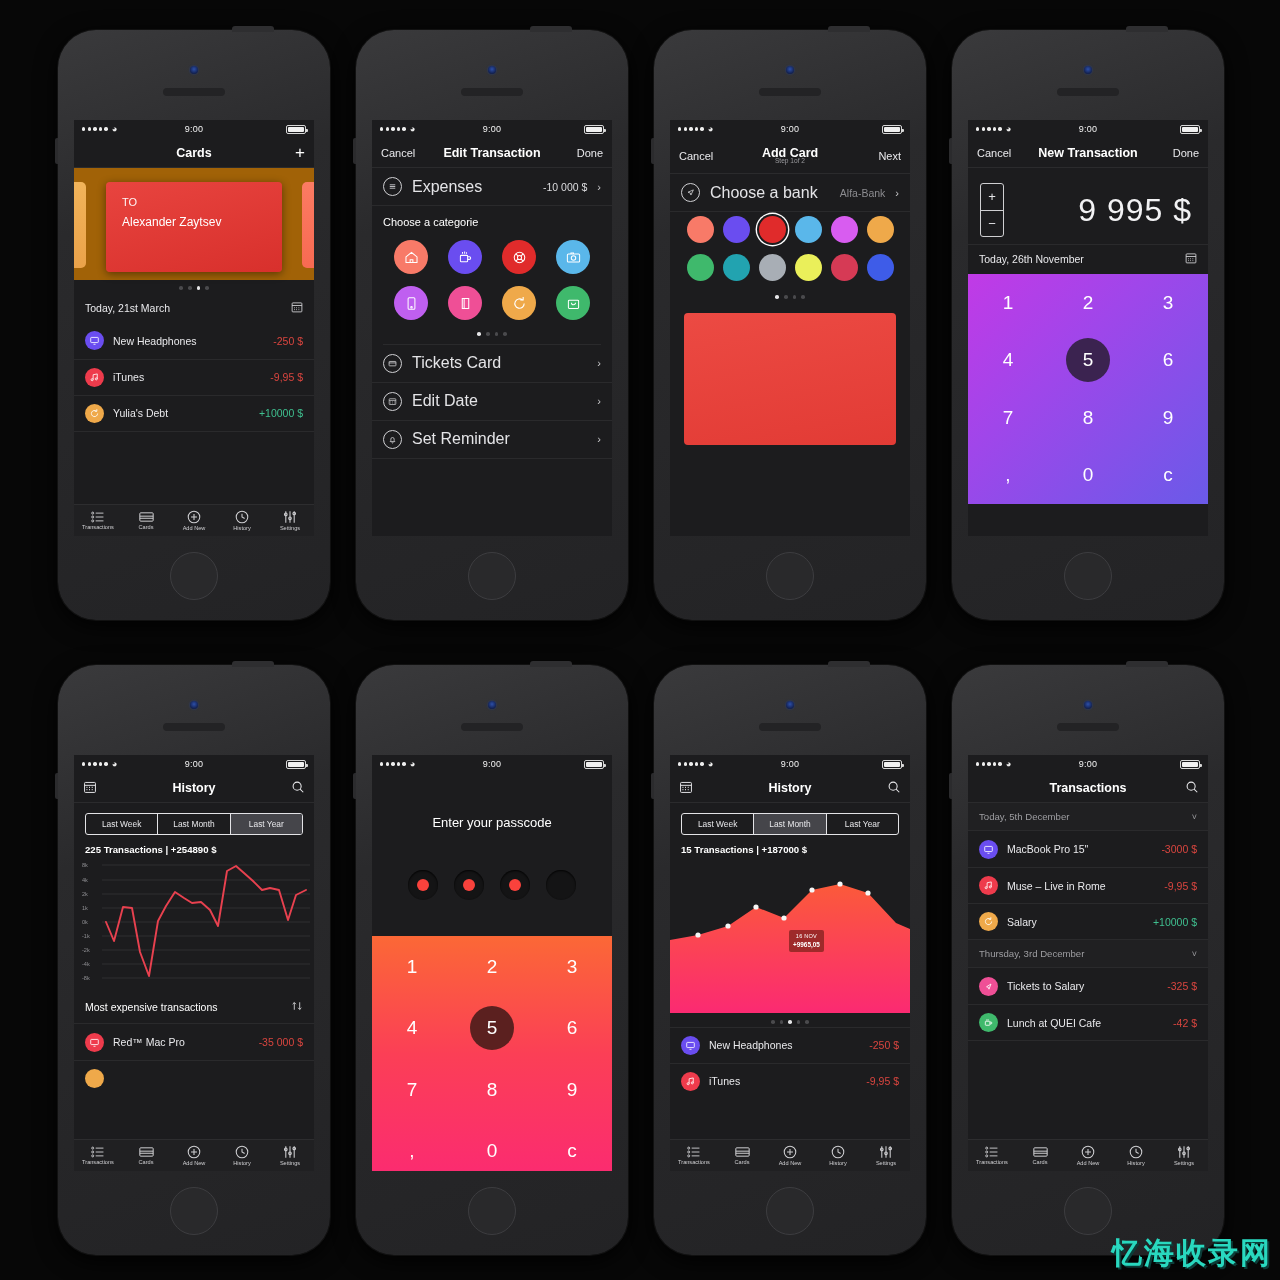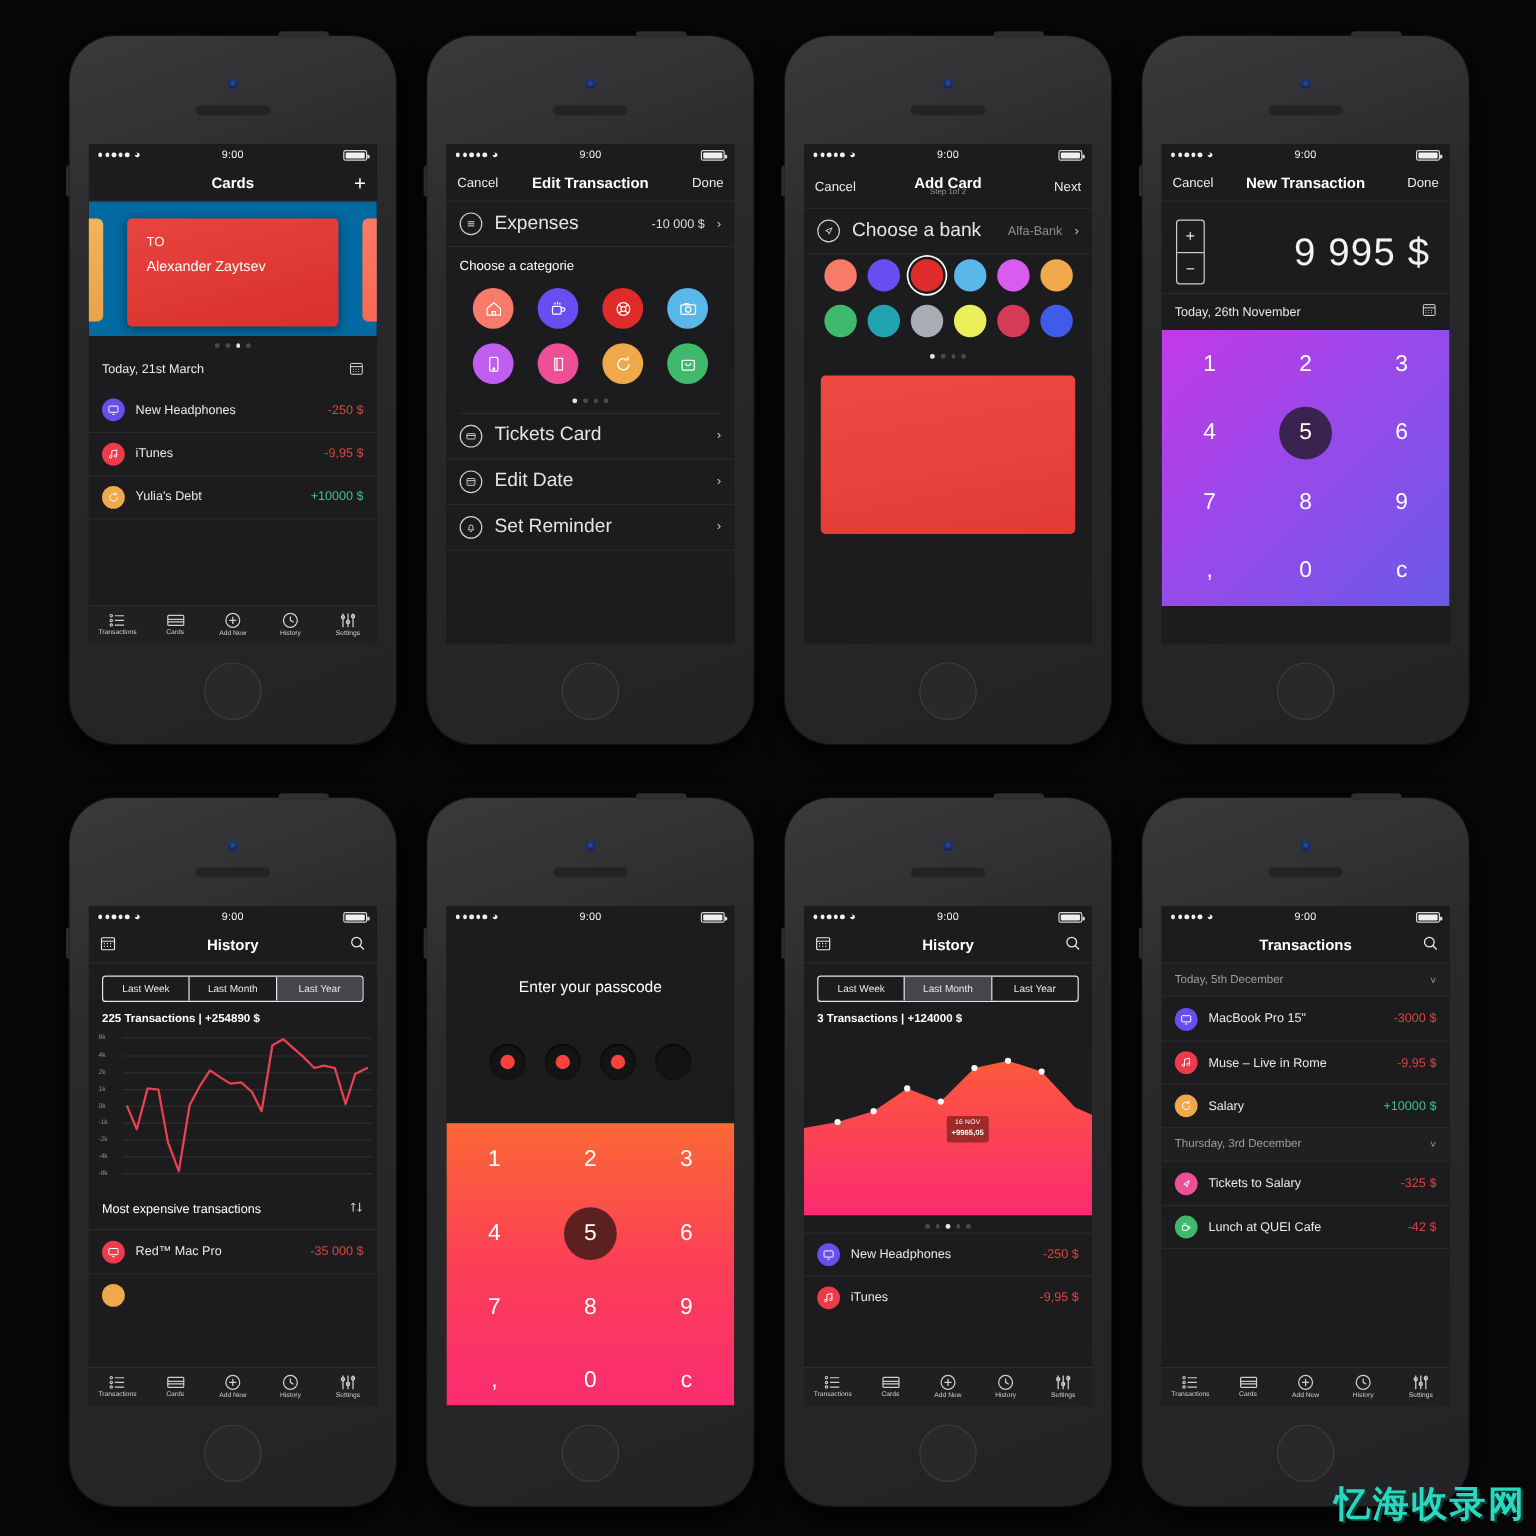--- a/index.html
+++ b/index.html
@@ -63,21 +63,21 @@
   .nav-side.right{margin-left:auto;}
   .nav-plus{margin-left:auto;color:#fff;font-size:17px;line-height:1;font-weight:300;}
   .navbar.tall{height:36px;}
 
   
   .body{background:#1c1c1e;height:100%;}
   .sectionlabel{color:#fff;font-size:11px;padding:10px 11px 8px;}
 
   
   .cardstrip{position:relative;height:112px;display:flex;align-items:center;
-    justify-content:center;background:#0369a1;padding-top:6px;}
+    justify-content:center;background:#a16207;padding-top:6px;}
   .cardstrip .side{position:absolute;top:14px;width:16px;height:86px;border-radius:5px;}
   .cardstrip .side.l{left:-4px;background:linear-gradient(180deg,#f2b45a,#eaa24a);}
   .cardstrip .side.r{right:-4px;background:linear-gradient(180deg,#fb7b63,#f86a52);}
   .bigcard{width:176px;height:90px;border-radius:4px;
     background:linear-gradient(165deg,#e8443f 0%,#d8302c 100%);
     padding:14px 16px;color:#fff;box-shadow:0 2px 8px rgba(0,0,0,.45);}
   .bigcard .to{font-size:11px;opacity:.95;margin-bottom:7px;}
   .bigcard .nm{font-size:12px;}
   .pager{display:flex;gap:5px;justify-content:center;padding:6px 0 4px;}
   .pager i{width:3.6px;height:3.6px;border-radius:50%;background:#4a4a4d;display:block;}
@@ -800,21 +800,21 @@
               <path d="M10.4 10.4 14 14"></path>
             </svg>
         </span>
       </div>
       <div class="body">
         <div class="seg">
           <div>Last Week</div>
           <div class="on">Last Month</div>
           <div>Last Year</div>
         </div>
-        <div class="sumline">3 Transactions | +124000 $</div>
+        <div class="sumline">15 Transactions | +187000 $</div>
         <div class="areawrap">
           <svg width="240" height="150" viewBox="0 0 240 150">
             <defs>
               <linearGradient id="ag" x1="0" y1="0" x2="0" y2="1">
                 <stop offset="0%" stop-color="#fb5a3a"></stop>
                 <stop offset="100%" stop-color="#fb2a72"></stop>
               </linearGradient>
             </defs>
             <path d="M0,77 L28,72 L58,63 L86,44 L114,55 L142,27 L170,21 L198,30 L226,60 L240,66 L240,150 L0,150 Z" fill="url(#ag)"></path>
             <g fill="#f6f6f6">

